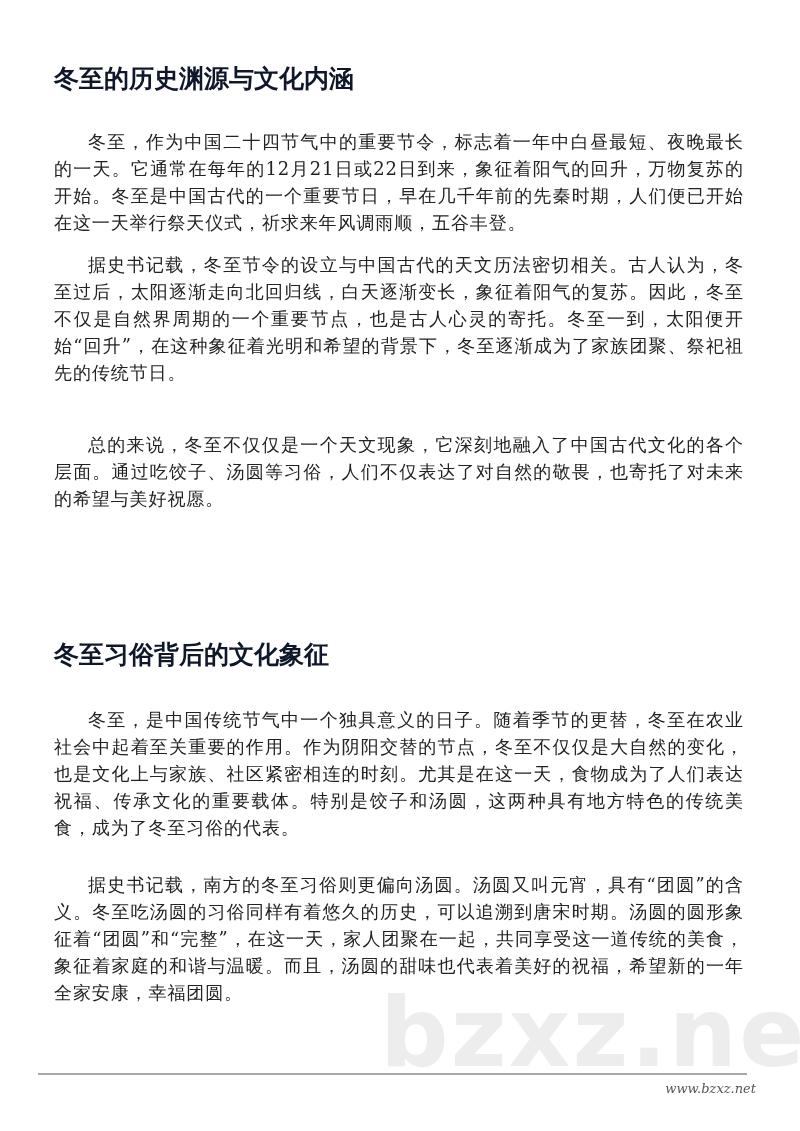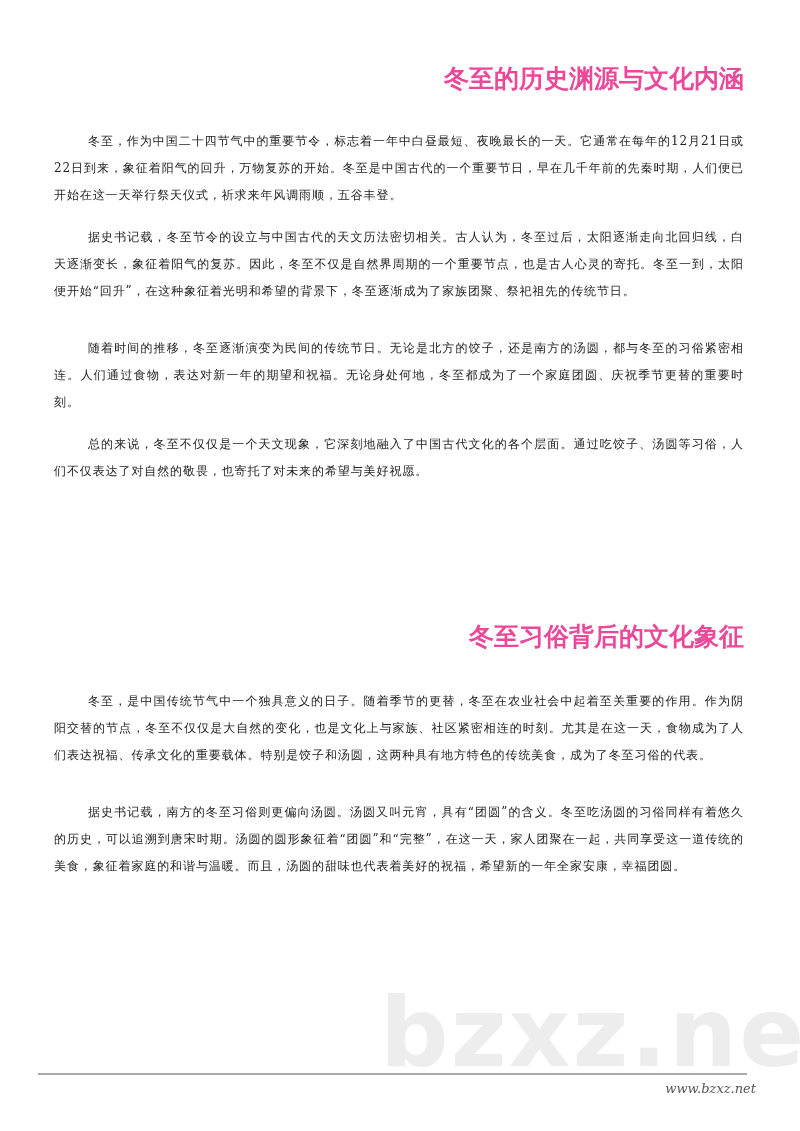--- a/index.html
+++ b/index.html
@@ -9,25 +9,25 @@
       color: #1c1c1c;
     }
     .watermark {
       position: absolute; left: 380px; top: 985px;
       font-family: "DejaVu Sans", "Liberation Sans", sans-serif;
       font-weight: bold; font-size: 96px; letter-spacing: 2px;
       color: #ededed; line-height: 1; z-index: 0; white-space: nowrap;
     }
     .section { position: absolute; left: 54px; width: 690px; z-index: 1; }
     .title {
-      text-align: right; font-family: "DejaVu Sans", "Liberation Sans", sans-serif;
-      font-weight: bold; font-size: 25px; color: #ec4899; margin: 0; line-height: 34px;
+      text-align: left; font-family: "DejaVu Sans", "Liberation Sans", sans-serif;
+      font-weight: bold; font-size: 25px; color: #0f172a; margin: 0; line-height: 34px;
     }
     .para {
-      font-size: 12px; line-height: 27px; margin: 0; text-align: justify;
+      font-size: 18px; line-height: 27px; margin: 0; text-align: justify;
       letter-spacing: 0.9px; color: #222;
     }
     .para.indent { text-indent: 34px; }
     .footer-line {
       position: absolute; left: 38px; top: 1073px; width: 709px; height: 2px;
       background: #a8a8a8; z-index: 1;
     }
     .footer-url {
       position: absolute; right: 44px; top: 1081px;
       font-family: "DejaVu Serif", "Liberation Serif", serif;
@@ -40,26 +40,25 @@
 <div class="watermark">bzxz.net</div>
 
 <div class="section" style="top:62px;">
   <h1 class="title">冬至的历史渊源与文化内涵</h1>
   <div style="height:32px"></div>
   <p class="para indent">冬至，作为中国二十四节气中的重要节令，标志着一年中白昼最短、夜晚最长的一天。它通常在每年的12月21日或22日到来，象征着阳气的回升，万物复苏的开始。冬至是中国古代的一个重要节日，早在几千年前的先秦时期，人们便已开始在这一天举行祭天仪式，祈求来年风调雨顺，五谷丰登。</p>
   <div style="height:15px"></div>
   <p class="para indent">据史书记载，冬至节令的设立与中国古代的天文历法密切相关。古人认为，冬至过后，太阳逐渐走向北回归线，白天逐渐变长，象征着阳气的复苏。因此，冬至不仅是自然界周期的一个重要节点，也是古人心灵的寄托。冬至一到，太阳便开始“回升”，在这种象征着光明和希望的背景下，冬至逐渐成为了家族团聚、祭祀祖先的传统节日。</p>
   <div style="height:15px"></div>
   <div style="height:15px"></div>
-  <p class="para indent">随着时间的推移，冬至逐渐演变为民间的传统节日。无论是北方的饺子，还是南方的汤圆，都与冬至的习俗紧密相连。人们通过食物，表达对新一年的期望和祝福。无论身处何地，冬至都成为了一个家庭团圆、庆祝季节更替的重要时刻。</p>
   <div style="height:15px"></div>
   <p class="para indent">总的来说，冬至不仅仅是一个天文现象，它深刻地融入了中国古代文化的各个层面。通过吃饺子、汤圆等习俗，人们不仅表达了对自然的敬畏，也寄托了对未来的希望与美好祝愿。</p>
 </div>
 
-<div class="section" style="top:620px;">
+<div class="section" style="top:638px;">
   <h1 class="title">冬至习俗背后的文化象征</h1>
   <div style="height:34px"></div>
   <p class="para indent">冬至，是中国传统节气中一个独具意义的日子。随着季节的更替，冬至在农业社会中起着至关重要的作用。作为阴阳交替的节点，冬至不仅仅是大自然的变化，也是文化上与家族、社区紧密相连的时刻。尤其是在这一天，食物成为了人们表达祝福、传承文化的重要载体。特别是饺子和汤圆，这两种具有地方特色的传统美食，成为了冬至习俗的代表。</p>
   <div style="height:15px"></div>
   <div style="height:15px"></div>
   <p class="para indent">据史书记载，南方的冬至习俗则更偏向汤圆。汤圆又叫元宵，具有“团圆”的含义。冬至吃汤圆的习俗同样有着悠久的历史，可以追溯到唐宋时期。汤圆的圆形象征着“团圆”和“完整”，在这一天，家人团聚在一起，共同享受这一道传统的美食，象征着家庭的和谐与温暖。而且，汤圆的甜味也代表着美好的祝福，希望新的一年全家安康，幸福团圆。</p>
 </div>
 
 <div class="footer-line"></div>
 <div class="footer-url">www.bzxz.net</div>

